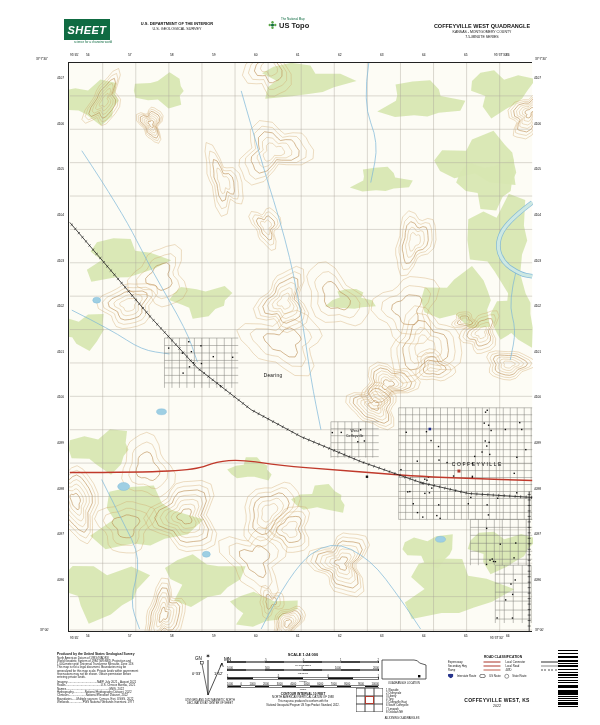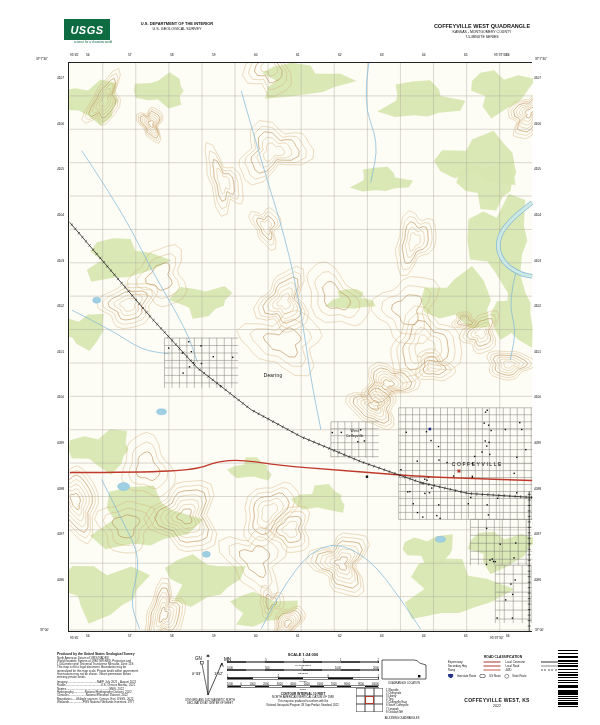--- a/index.html
+++ b/index.html
@@ -95,29 +95,44 @@
   .mapname-inner{width:340px;text-align:center;}
   .mapname{font-size:10px;font-weight:bold;line-height:12px;letter-spacing:.6px;}
   .mapyear{font-size:7px;line-height:9px;}
 </style>
 </head>
 <body>
 
 <div class="page">
 
   <div class="usgs-logo">
-    <span>USGS</span>
+    <span>SHEET</span>
   </div>
   <div class="usgs-tagline-box">
     <div class="z usgs-tagline">science for a changing world</div>
   </div>
   <div class="agency-box">
     <div class="z agency-inner">
       <div class="agency-l1">U.S. DEPARTMENT OF THE INTERIOR</div>
       <div class="agency-l2">U.S. GEOLOGICAL SURVEY</div>
+    </div>
+  </div>
+  <div class="ustopo-box">
+    <div class="z ustopo-inner">
+      <div class="ustopo-sub">The National Map</div>
+      <div class="ustopo-row">
+        <svg width="18" height="18" viewBox="0 0 18 18">
+          <circle cx="9" cy="9" r="3.2" fill="#0f6b42"></circle>
+          <circle cx="9" cy="3.5" r="2.4" fill="#5aa546"></circle>
+          <circle cx="14.5" cy="9" r="2.4" fill="#5aa546"></circle>
+          <circle cx="9" cy="14.5" r="2.4" fill="#5aa546"></circle>
+          <circle cx="3.5" cy="9" r="2.4" fill="#5aa546"></circle>
+        </svg>
+        <span class="ustopo-brand">US Topo</span>
+      </div>
     </div>
   </div>
   <div class="title-box">
     <div class="z title-inner">
       <div class="title-l1">COFFEYVILLE WEST QUADRANGLE</div>
       <div class="title-l2">KANSAS - MONTGOMERY COUNTY</div>
       <div class="title-l3">7.5-MINUTE SERIES</div>
     </div>
   </div>
 

